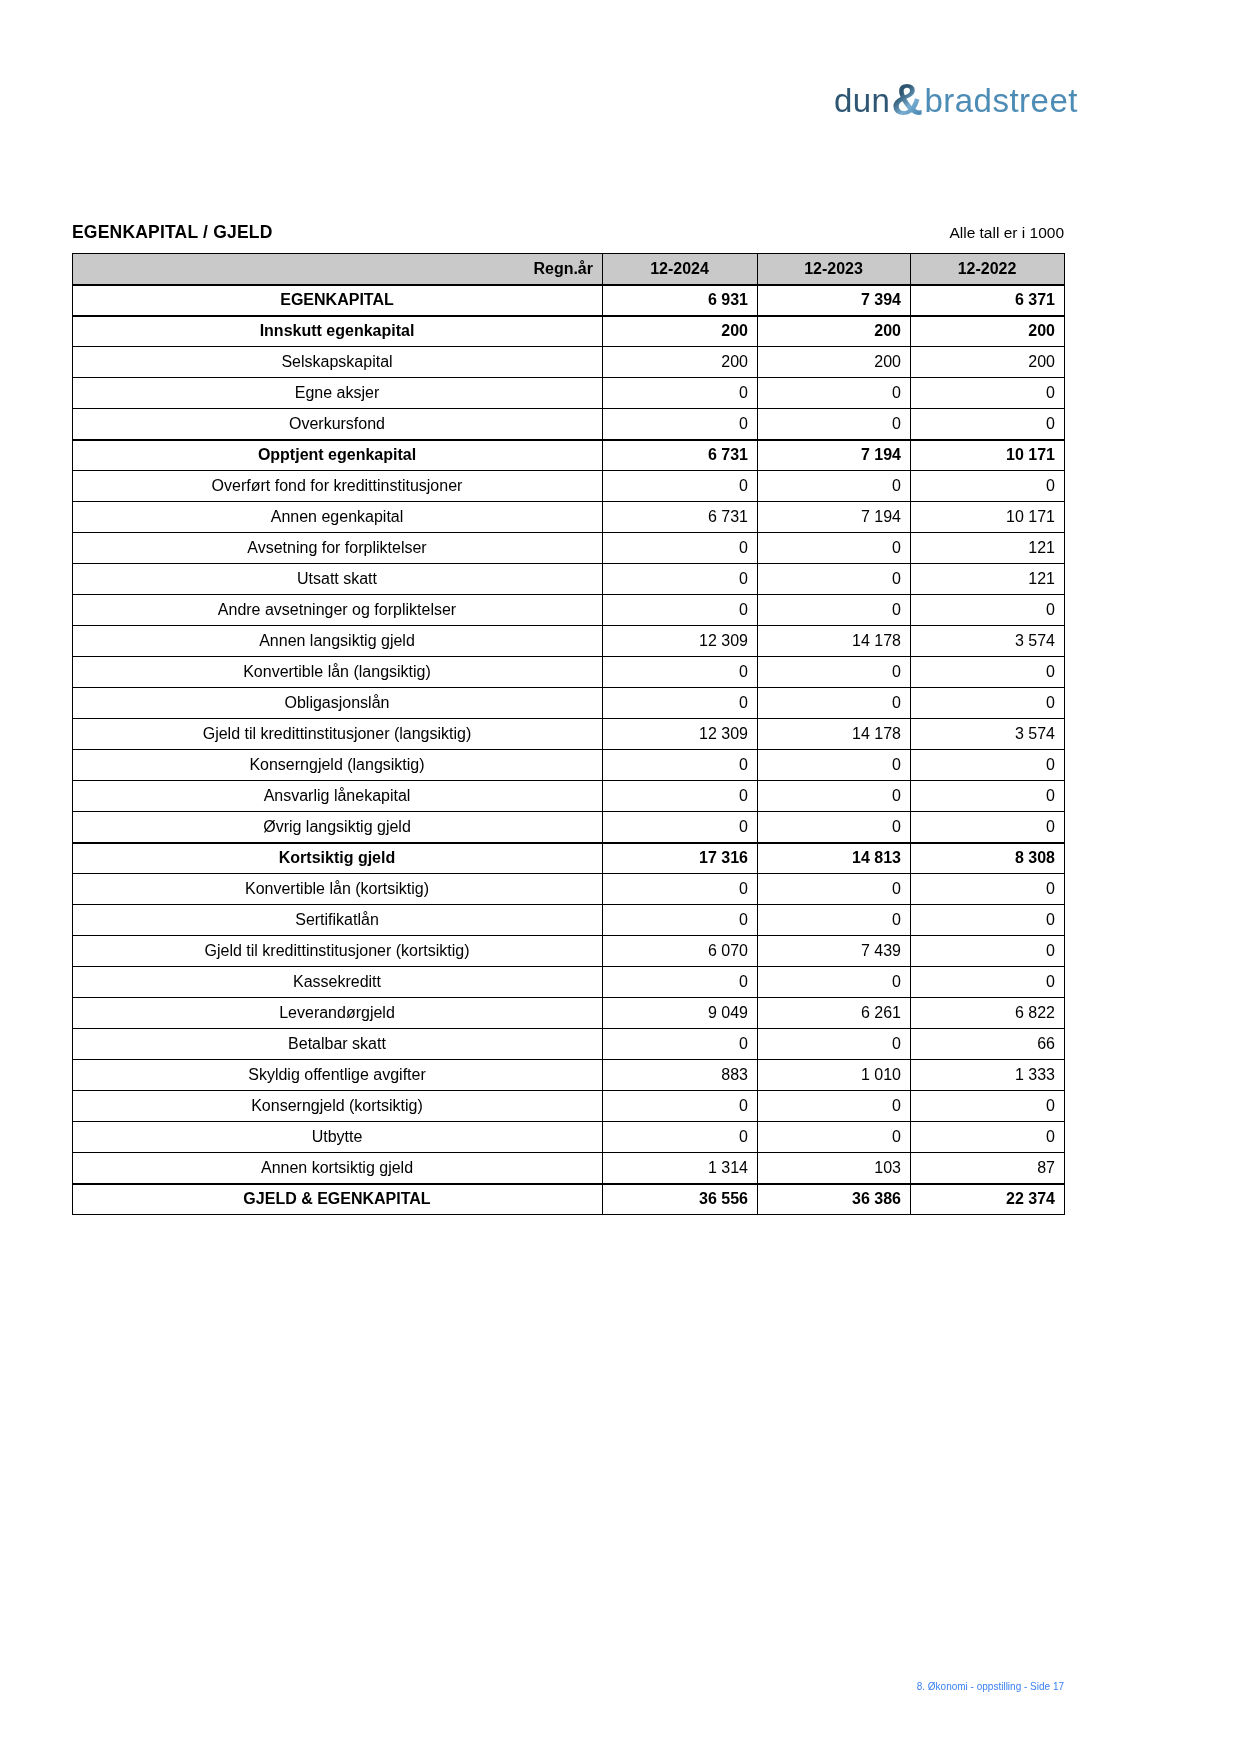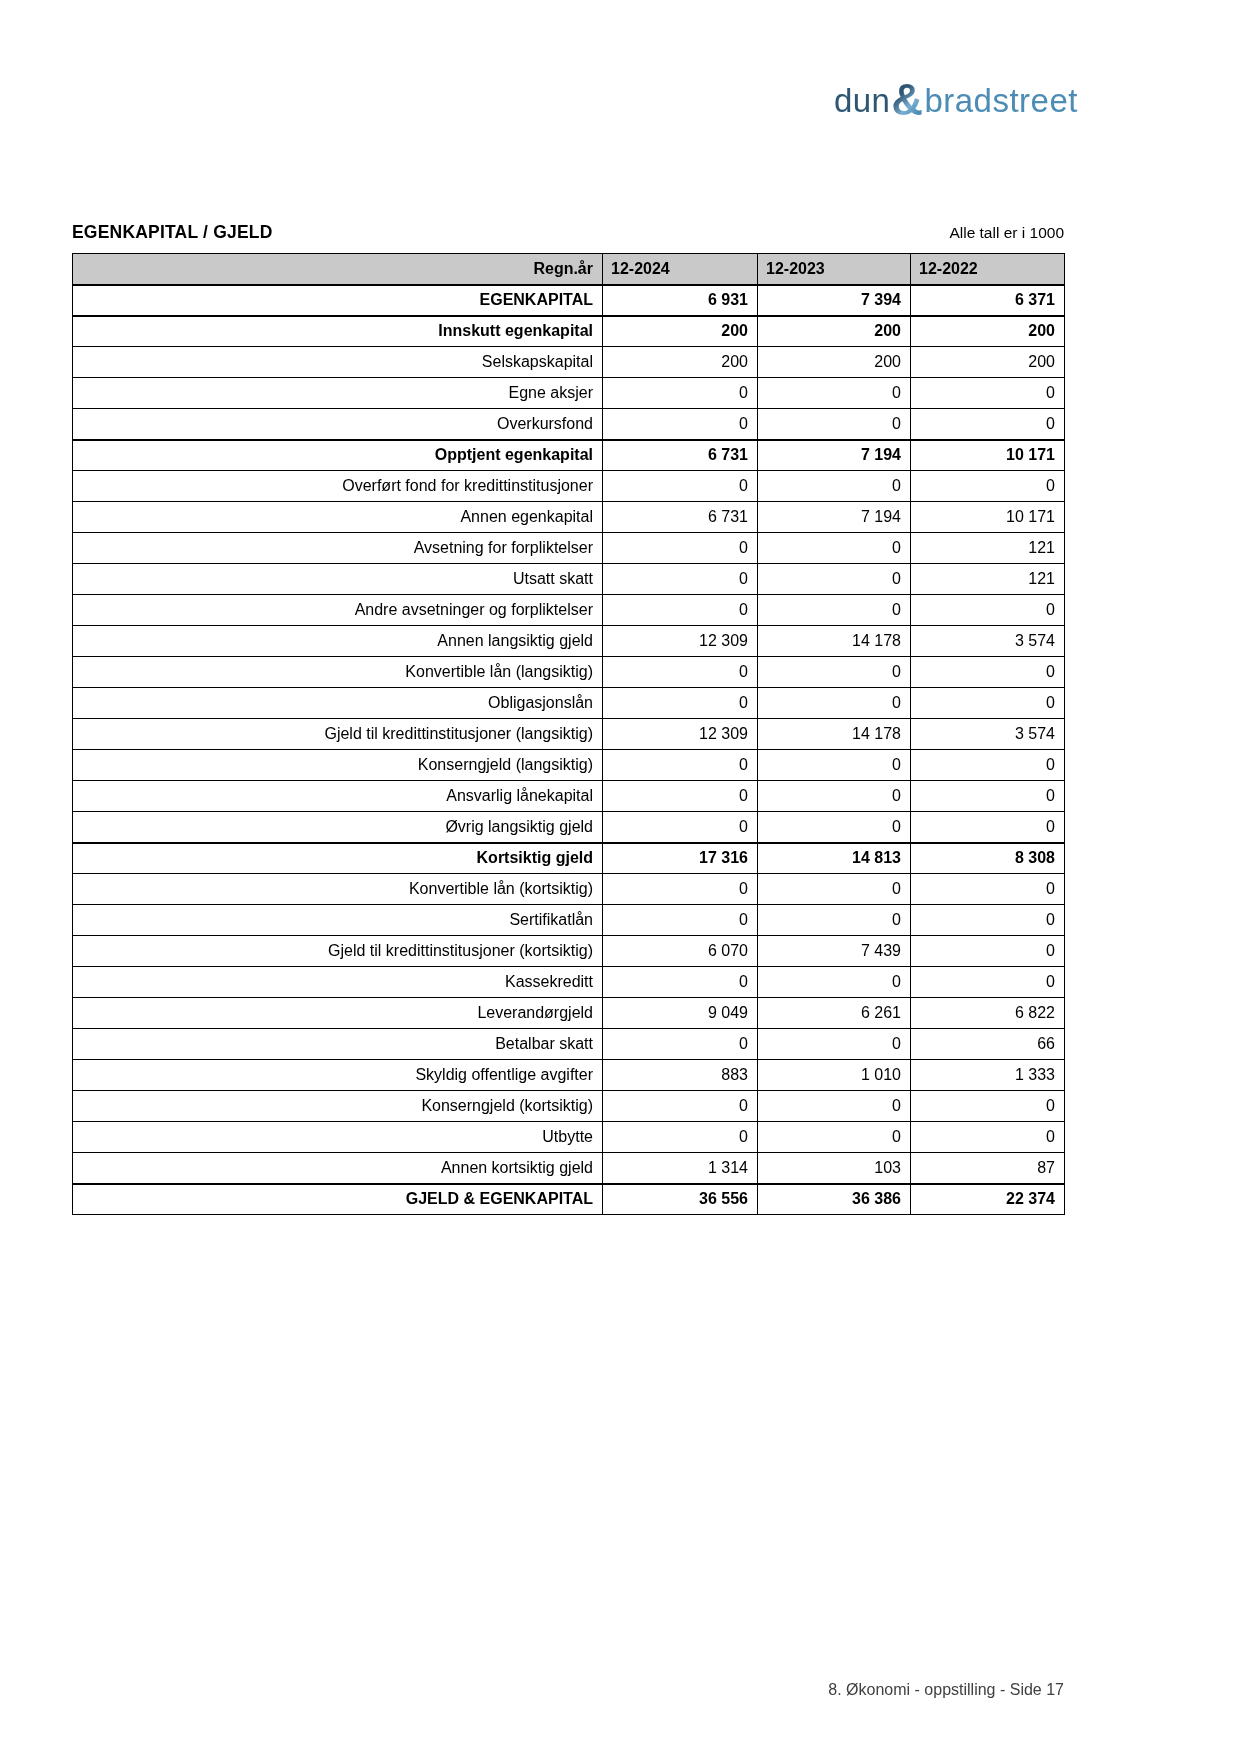--- a/index.html
+++ b/index.html
@@ -67,34 +67,34 @@
     border:1px solid #000;
     height:31px;
     padding:0 9px 0 8px;
     vertical-align:middle;
     overflow:hidden;
     white-space:nowrap;
   }
   table.fin thead th{
     background:var(--header-bg);
     font-weight:bold;
-    text-align:left;
+    text-align:center;
   }
   table.fin thead th.label{text-align:right;}
-  table.fin td.label{text-align:right;}
+  table.fin td.label{text-align:center;}
   table.fin td.num{text-align:right;}
   table.fin tr.section td{font-weight:bold;border-top-width:2px;}
   table.fin{border:1.5px solid #000;}
 
   
   .footer{
     position:absolute;
     right:177px;top:1681px;
-    font-size:16px;
-    color:#404040;
+    font-size:10px;
+    color:#3b82f6;
   }
 </style>
 </head>
 <body>
 
 <div class="logo">
   <span class="dun">dun</span><span class="amp">&amp;</span><span class="brad">bradstreet</span>
 </div>
 
 <div class="titlebar">

